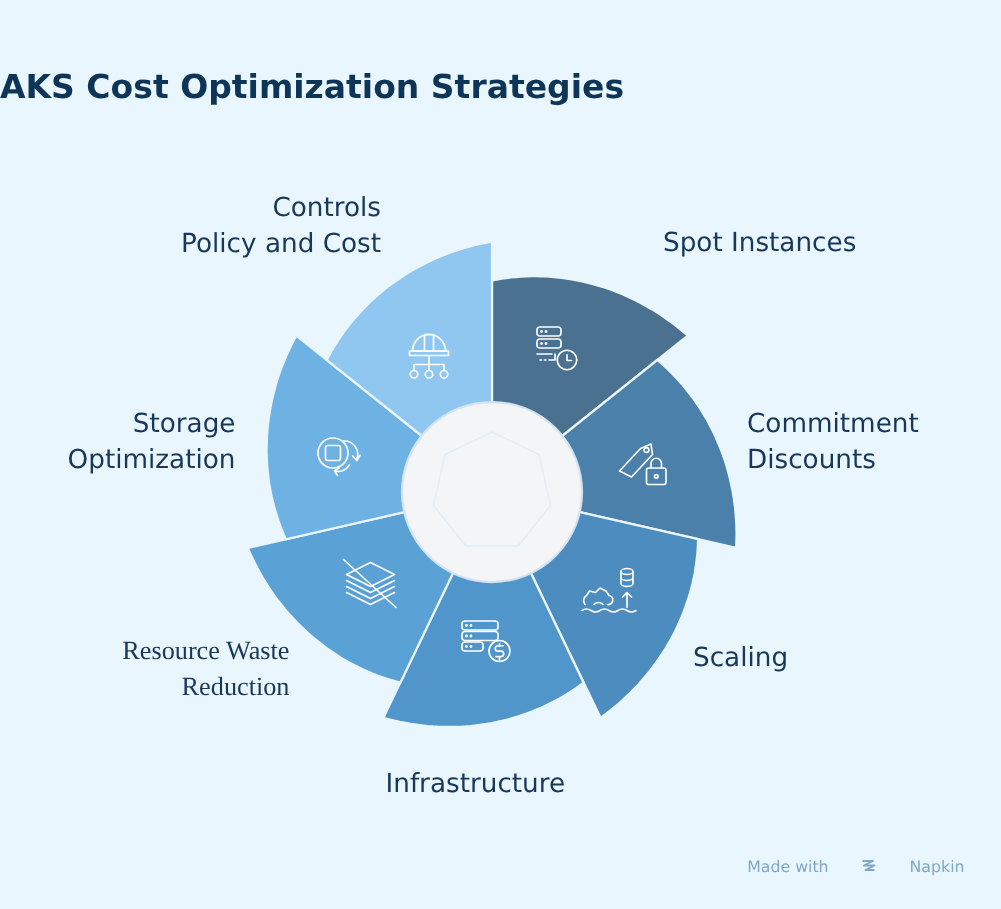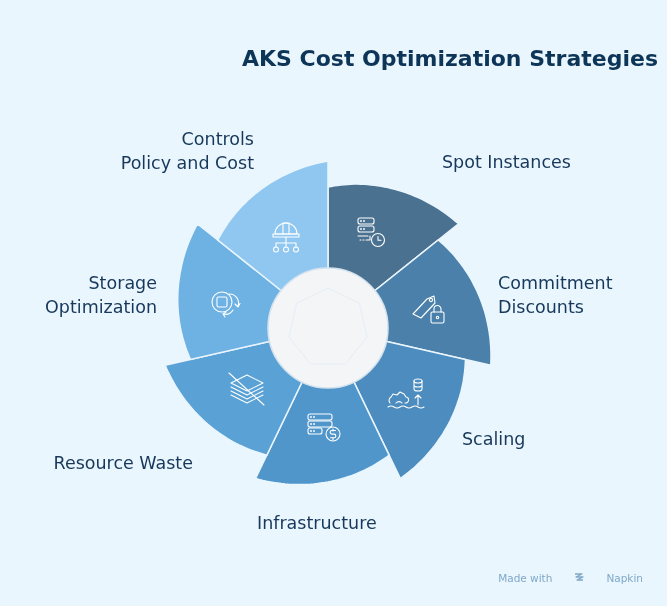--- a/index.html
+++ b/index.html
@@ -4,21 +4,21 @@
   <style>
     html, body { margin: 0; padding: 0; }
     body {
       width: 667px; height: 606px; overflow: hidden;
       background: #eaf6fe;
       font-family: "DejaVu Sans", sans-serif;
       position: relative;
     }
     .title {
       position: absolute; left: 0; top: 46px; width: 658px;
-      text-align: right; font-weight: bold; font-size: 22px;
+      text-align: left; font-weight: bold; font-size: 22px;
       color: #0d3557; letter-spacing: 0px;
     }
     svg.wheel { position: absolute; left: 0; top: 0; }
     .label {
       position: absolute; font-size: 17.5px; line-height: 24px;
       color: #17385a; white-space: nowrap;
     }
     .label.right { text-align: right; }
     .label.left { text-align: left; }
     .footer {
@@ -125,22 +125,23 @@
     <div class="label left" style="top: 271px; left: 498px;">
       <div>Commitment</div>
       <div>Discounts</div>
     </div>
     <div class="label left" style="top: 427px; left: 462px;">
       <div>Scaling</div>
     </div>
     <div class="label left" style="top: 511px; left: 257px;">
       <div>Infrastructure</div>
     </div>
-    <div class="label right" style="top: 451px; right: 474px;">
+    <div class="label right" style="top: 421px; right: 474px; font-family: Liberation Serif, serif;">
       <div>Resource Waste</div>
+      <div>Reduction</div>
     </div>
     <div class="label right" style="top: 271px; right: 510px;">
       <div>Storage</div>
       <div>Optimization</div>
     </div>
     <div class="label right" style="top: 127px; right: 413px;">
       <div>Controls</div>
       <div>Policy and Cost</div>
     </div>
   </div>

